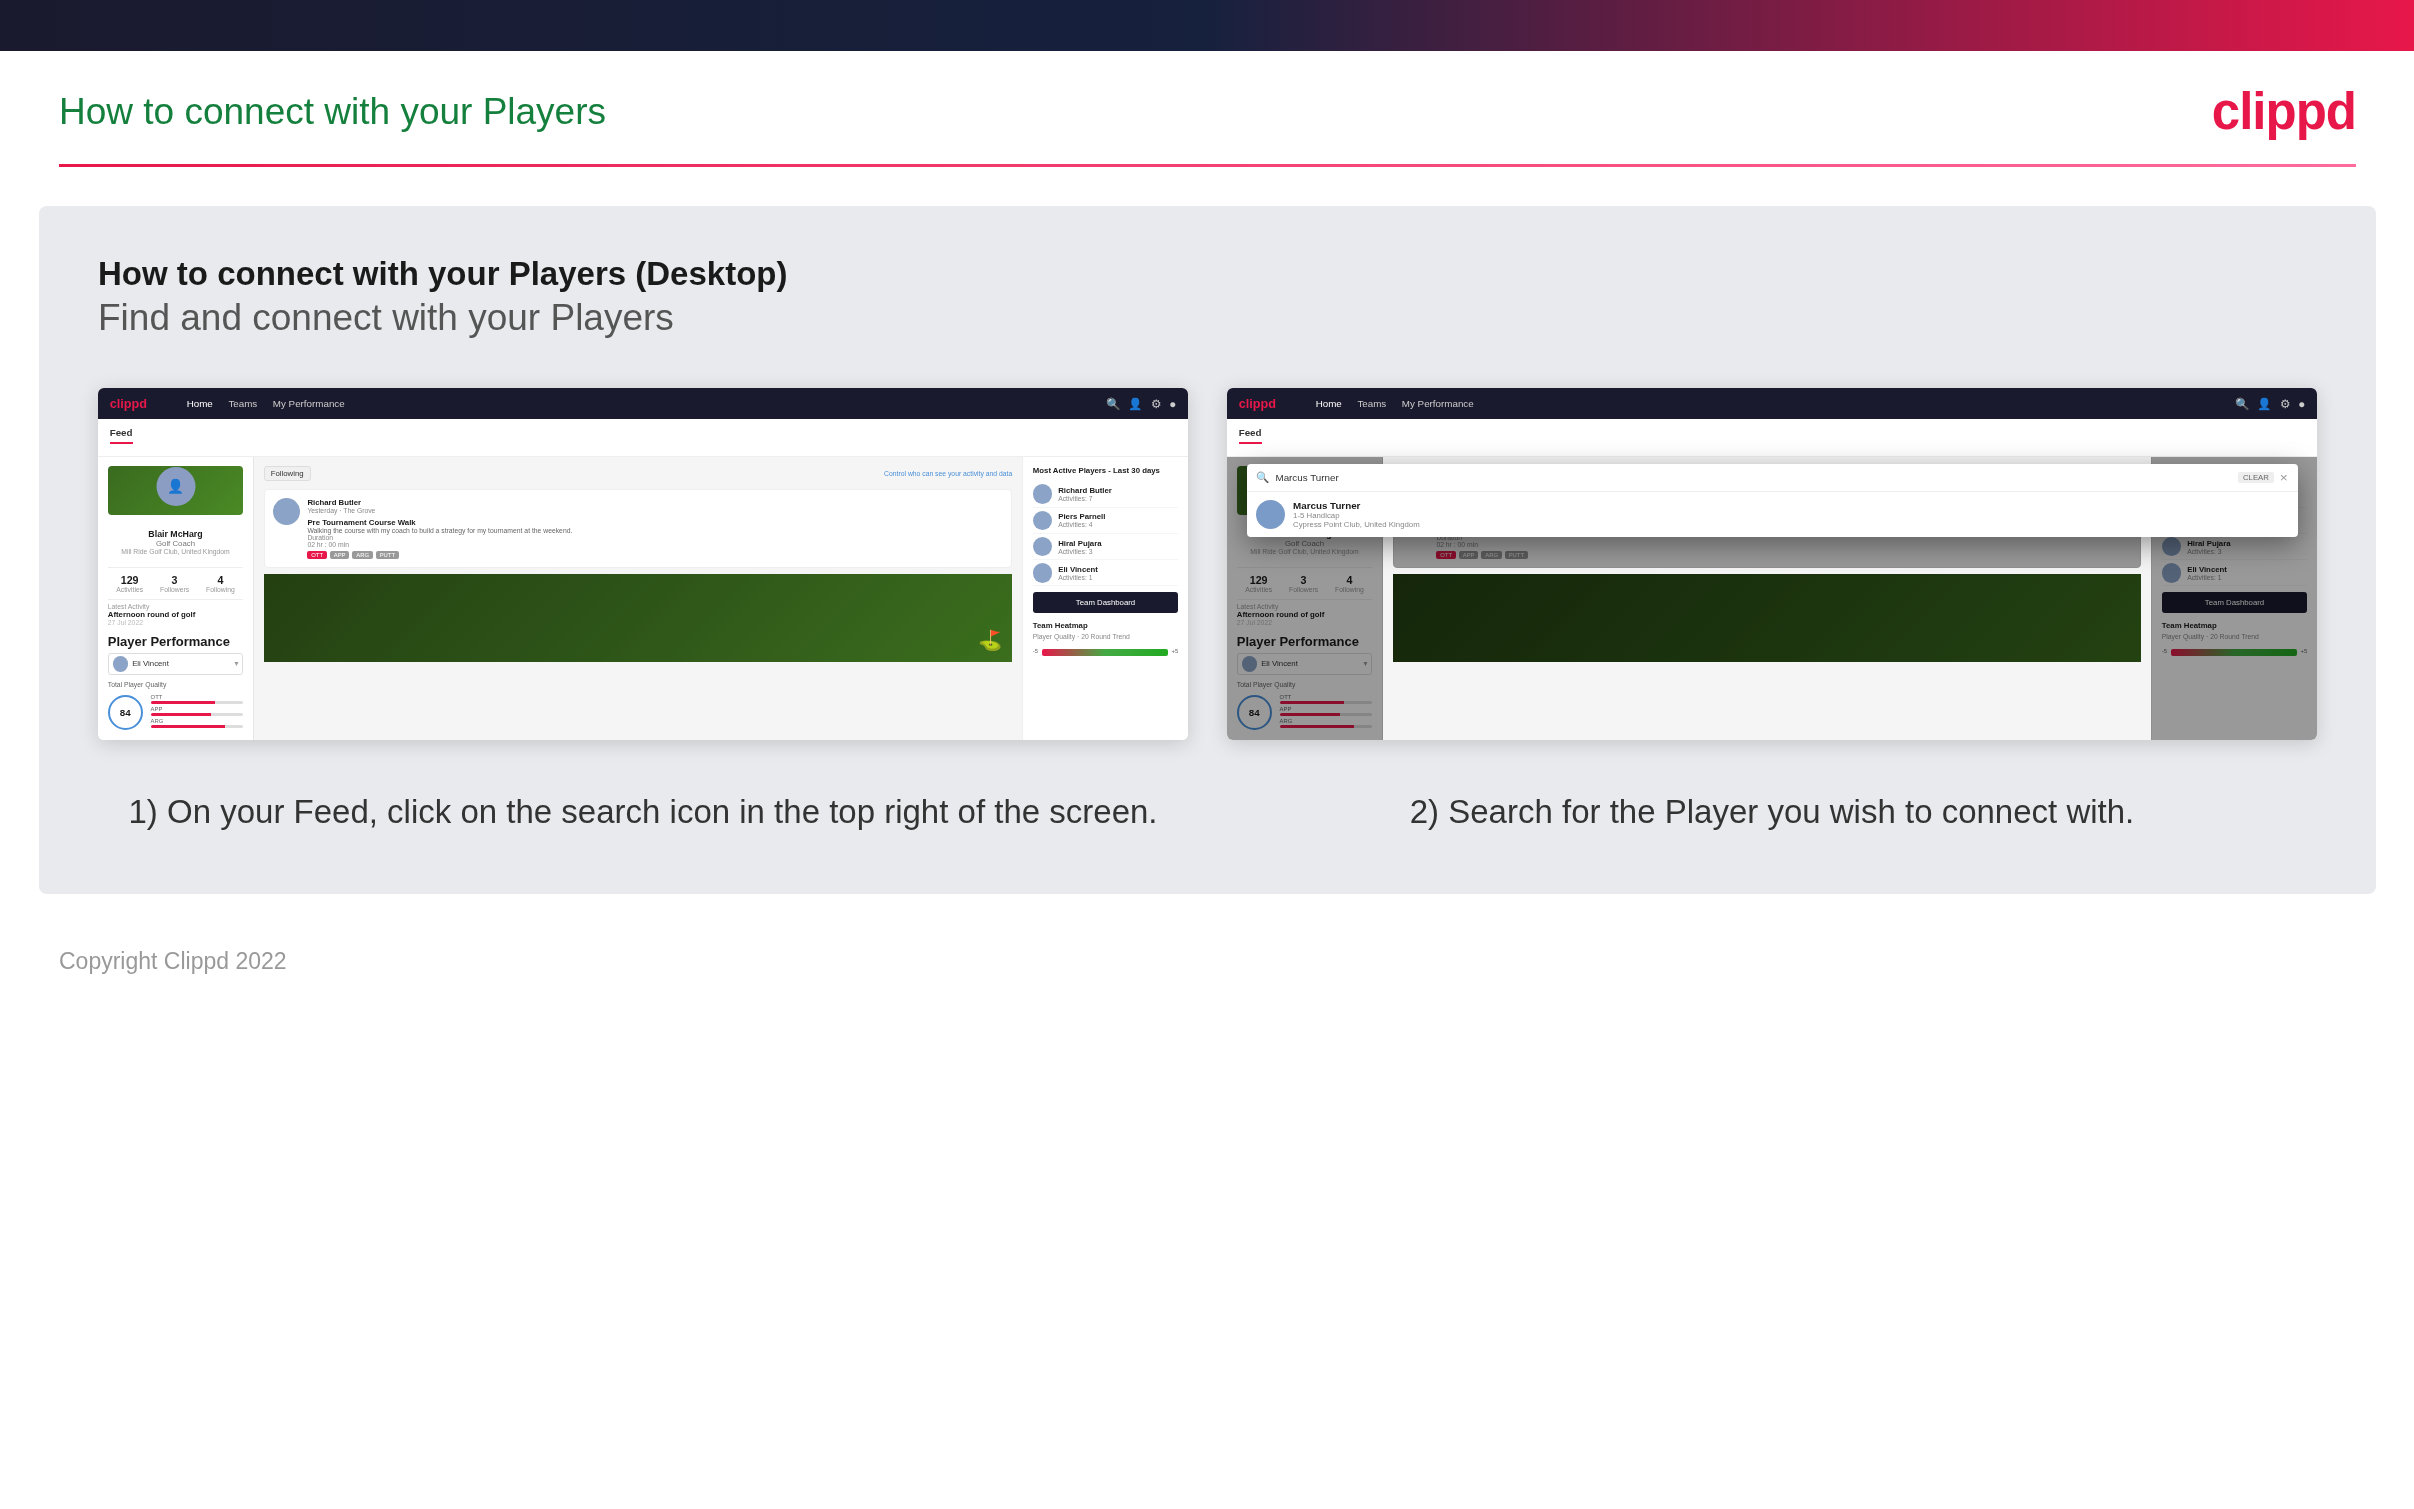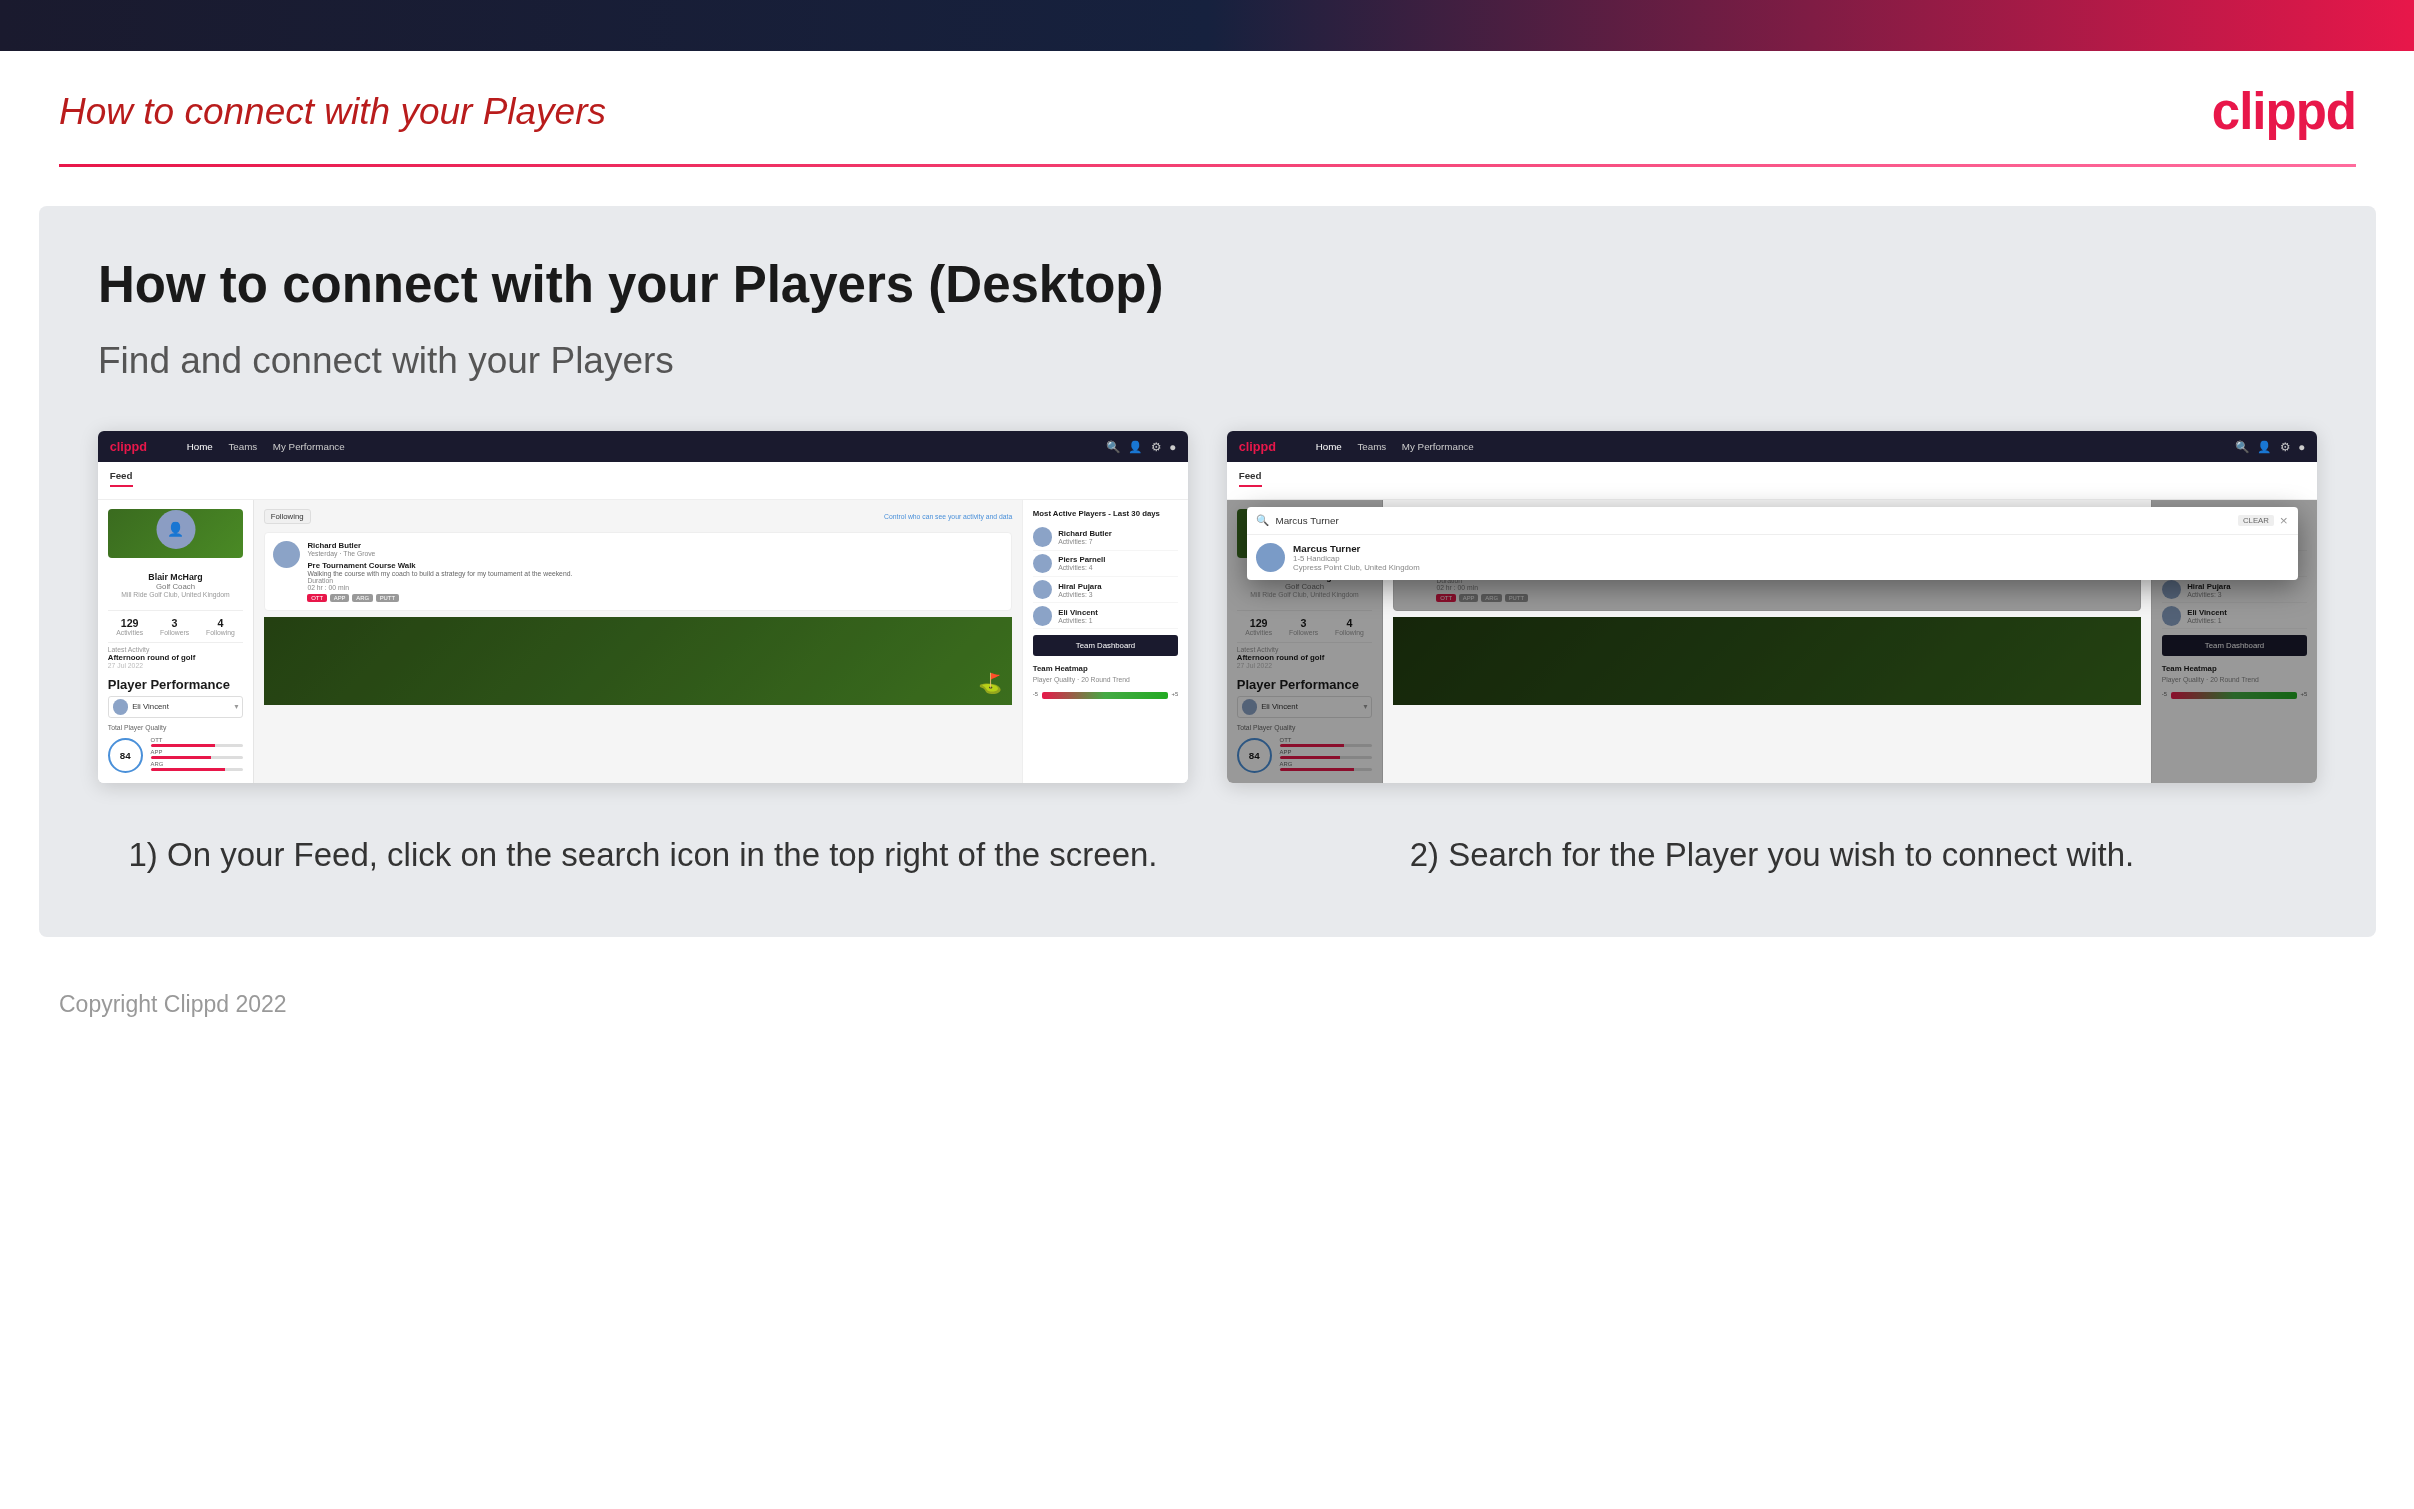--- a/index.html
+++ b/index.html
@@ -21,22 +21,21 @@
     .header {
       display: flex;
       align-items: center;
       justify-content: space-between;
       padding: 31px 59px 23.4px 59px;
     }
 
     .header-title {
       font-size: 37px;
       font-weight: 400;
-      color: #b91c1c;
-      font-style: italic;
+      color: #15803d;
     }
 
     .logo {
       font-size: 51px;
       font-weight: 700;
       color: #e8174a;
       letter-spacing: -1px;
     }
 
     
@@ -48,24 +47,24 @@
 
     
     .main-content {
       background: #e8eaed;
       margin: 0 39px 39px 39px;
       padding: 49px 59px 59px 59px;
       border-radius: 7.8px;
     }
 
     .section-title {
-      font-size: 51px;
+      font-size: 33px;
       font-weight: 700;
       color: #1a1a1a;
-      margin-bottom: 26px;
+      margin-bottom: 4px;
     }
 
     .section-subtitle {
       font-size: 37px;
       font-weight: 400;
       color: #555;
       margin-bottom: 49px;
     }
 
     

